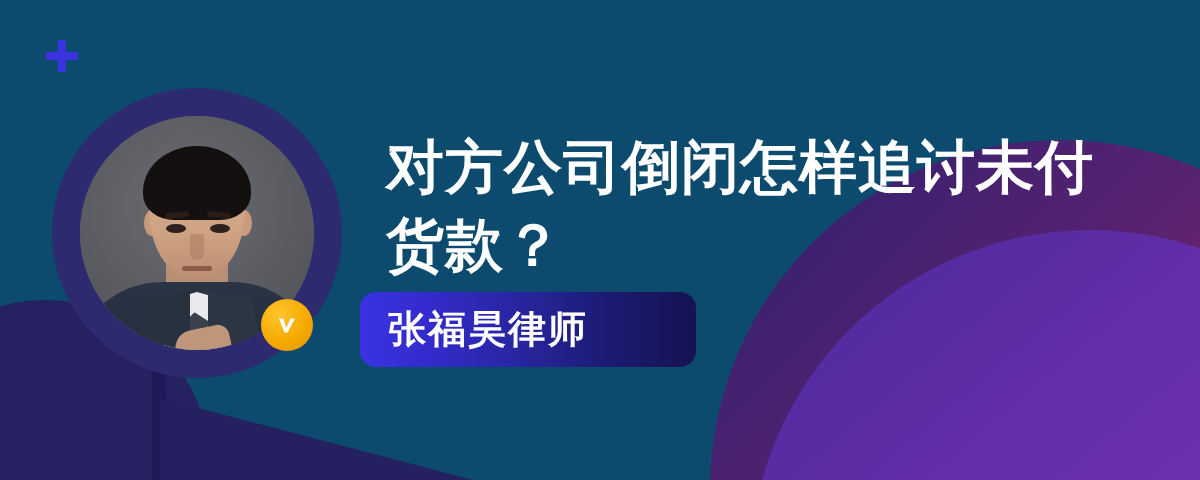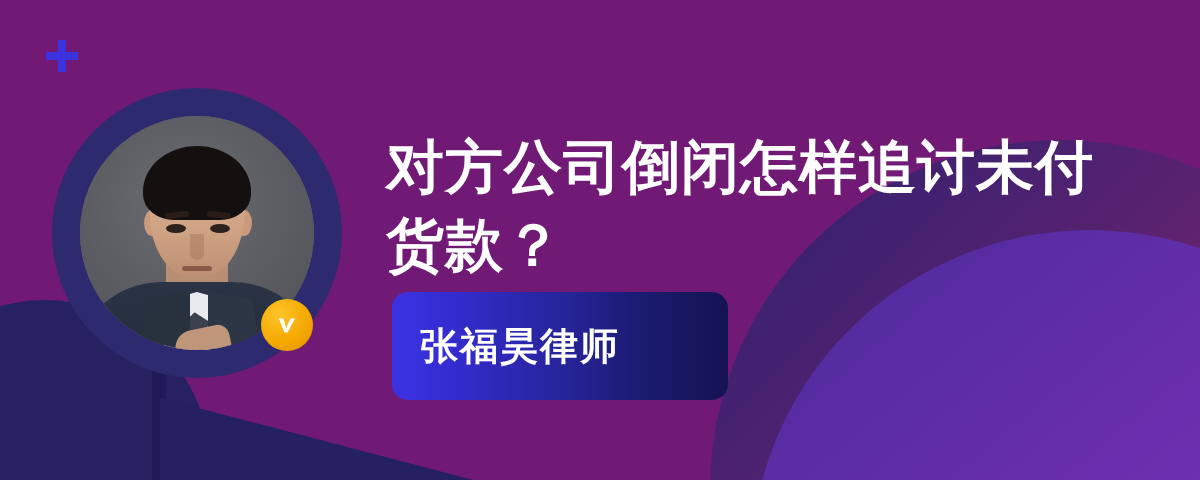--- a/index.html
+++ b/index.html
@@ -5,21 +5,21 @@
   html, body {
     margin: 0;
     padding: 0;
     background: #0e0b3d;
   }
   .banner {
     position: relative;
     width: 1200px;
     height: 480px;
     overflow: hidden;
-    background: #701a75;
+    background: #0c4a6e;
     font-family: "Liberation Sans", "DejaVu Sans", sans-serif;
   }
 
   
   .bg-layer {
     position: absolute;
     inset: 0;
     overflow: hidden;
   }
 
@@ -272,24 +272,24 @@
     font-size: 58px;
     font-weight: bold;
     line-height: 78px;
     letter-spacing: 1px;
     white-space: pre-wrap;
     font-family: "DejaVu Sans", "Liberation Sans", sans-serif;
   }
 
   .name-button {
     position: absolute;
-    left: 392px;
+    left: 360px;
     top: 292px;
     width: 336px;
-    height: 108px;
+    height: 75px;
     border: none;
     border-radius: 16px;
     background: linear-gradient(90deg, #3b33e2 0%, #342ccf 18%, #262498 52%, #1a1a6e 76%, #151352 100%);
     color: #ffffff;
     font-size: 38px;
     font-weight: bold;
     letter-spacing: 2px;
     text-align: left;
     padding: 0 0 0 28px;
     cursor: pointer;

